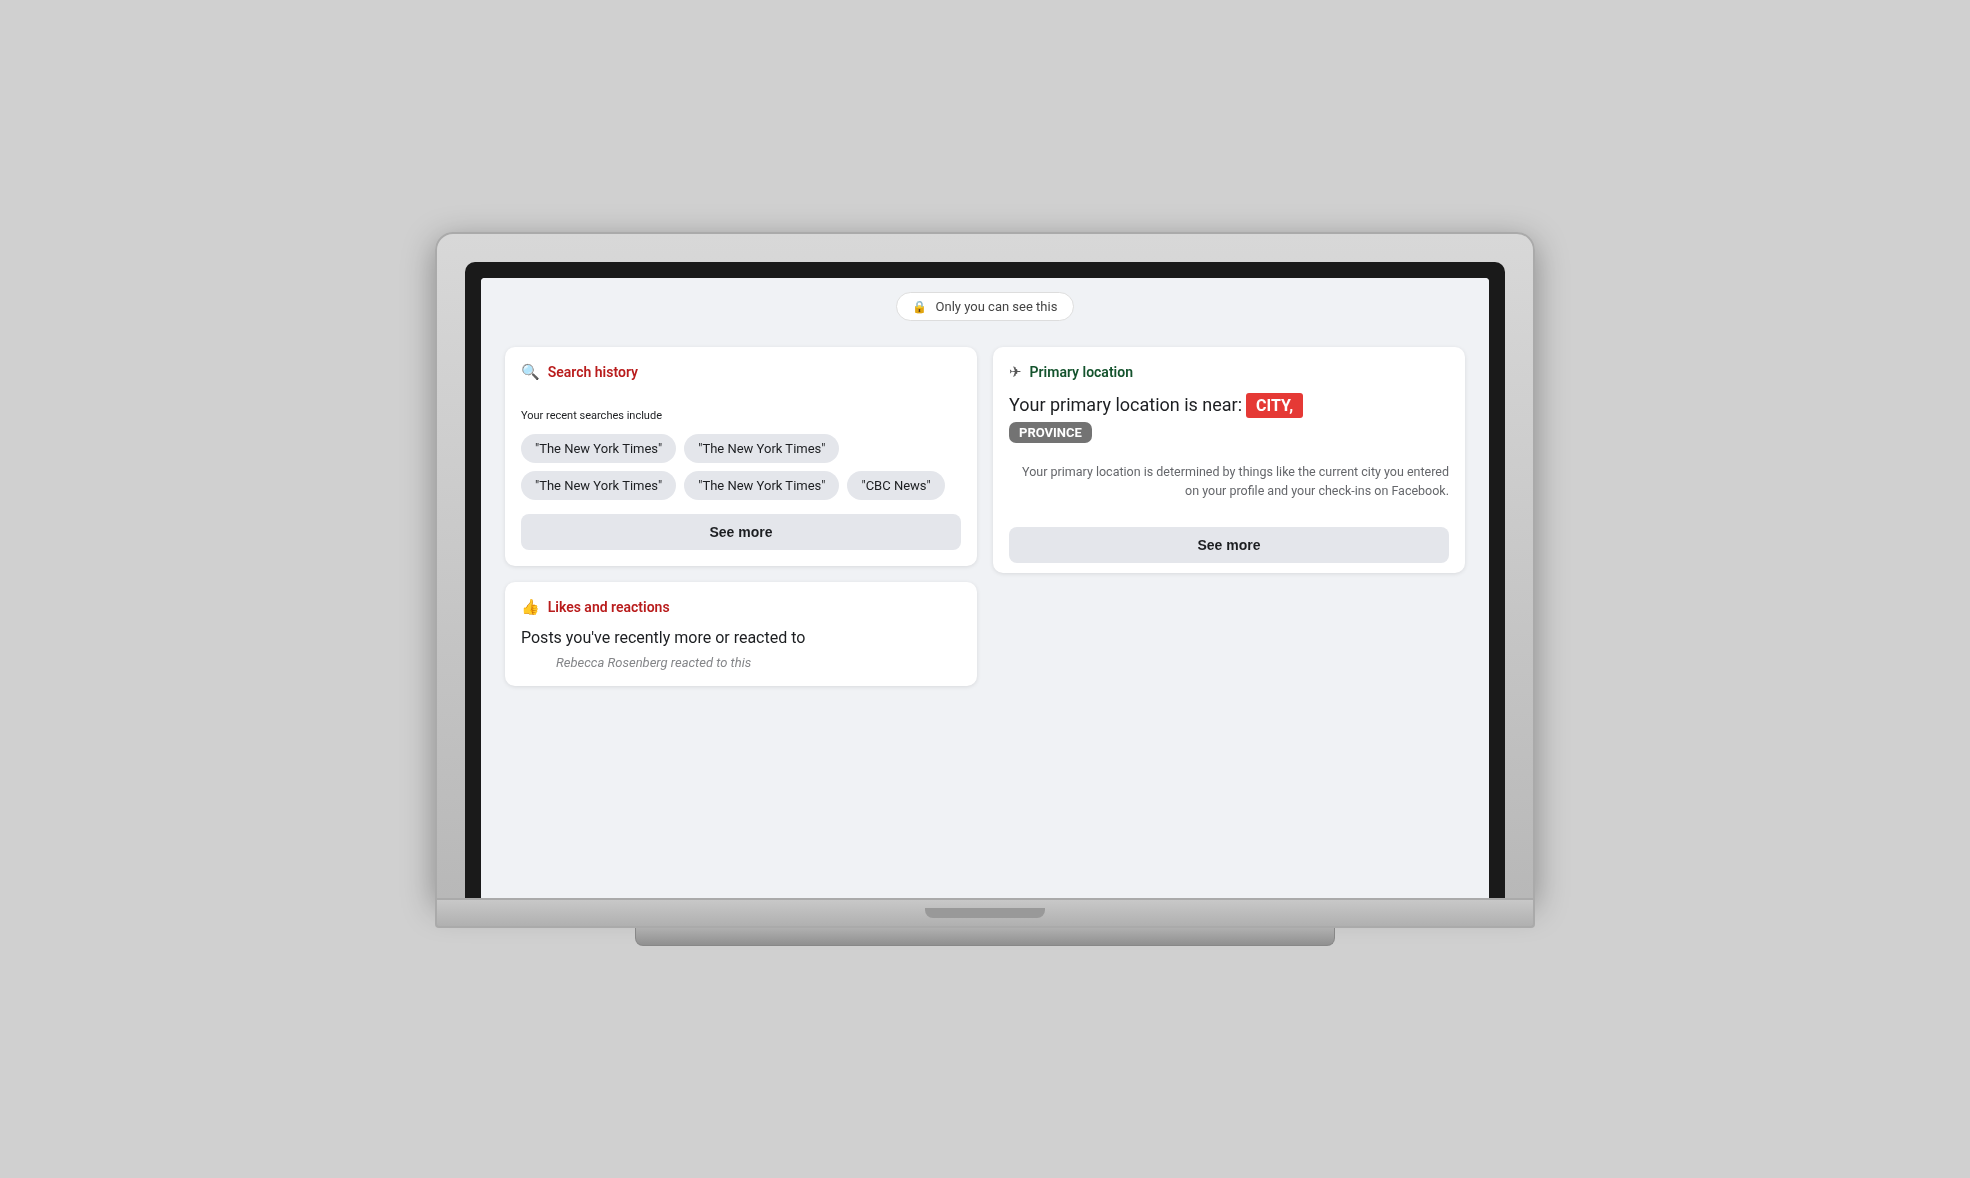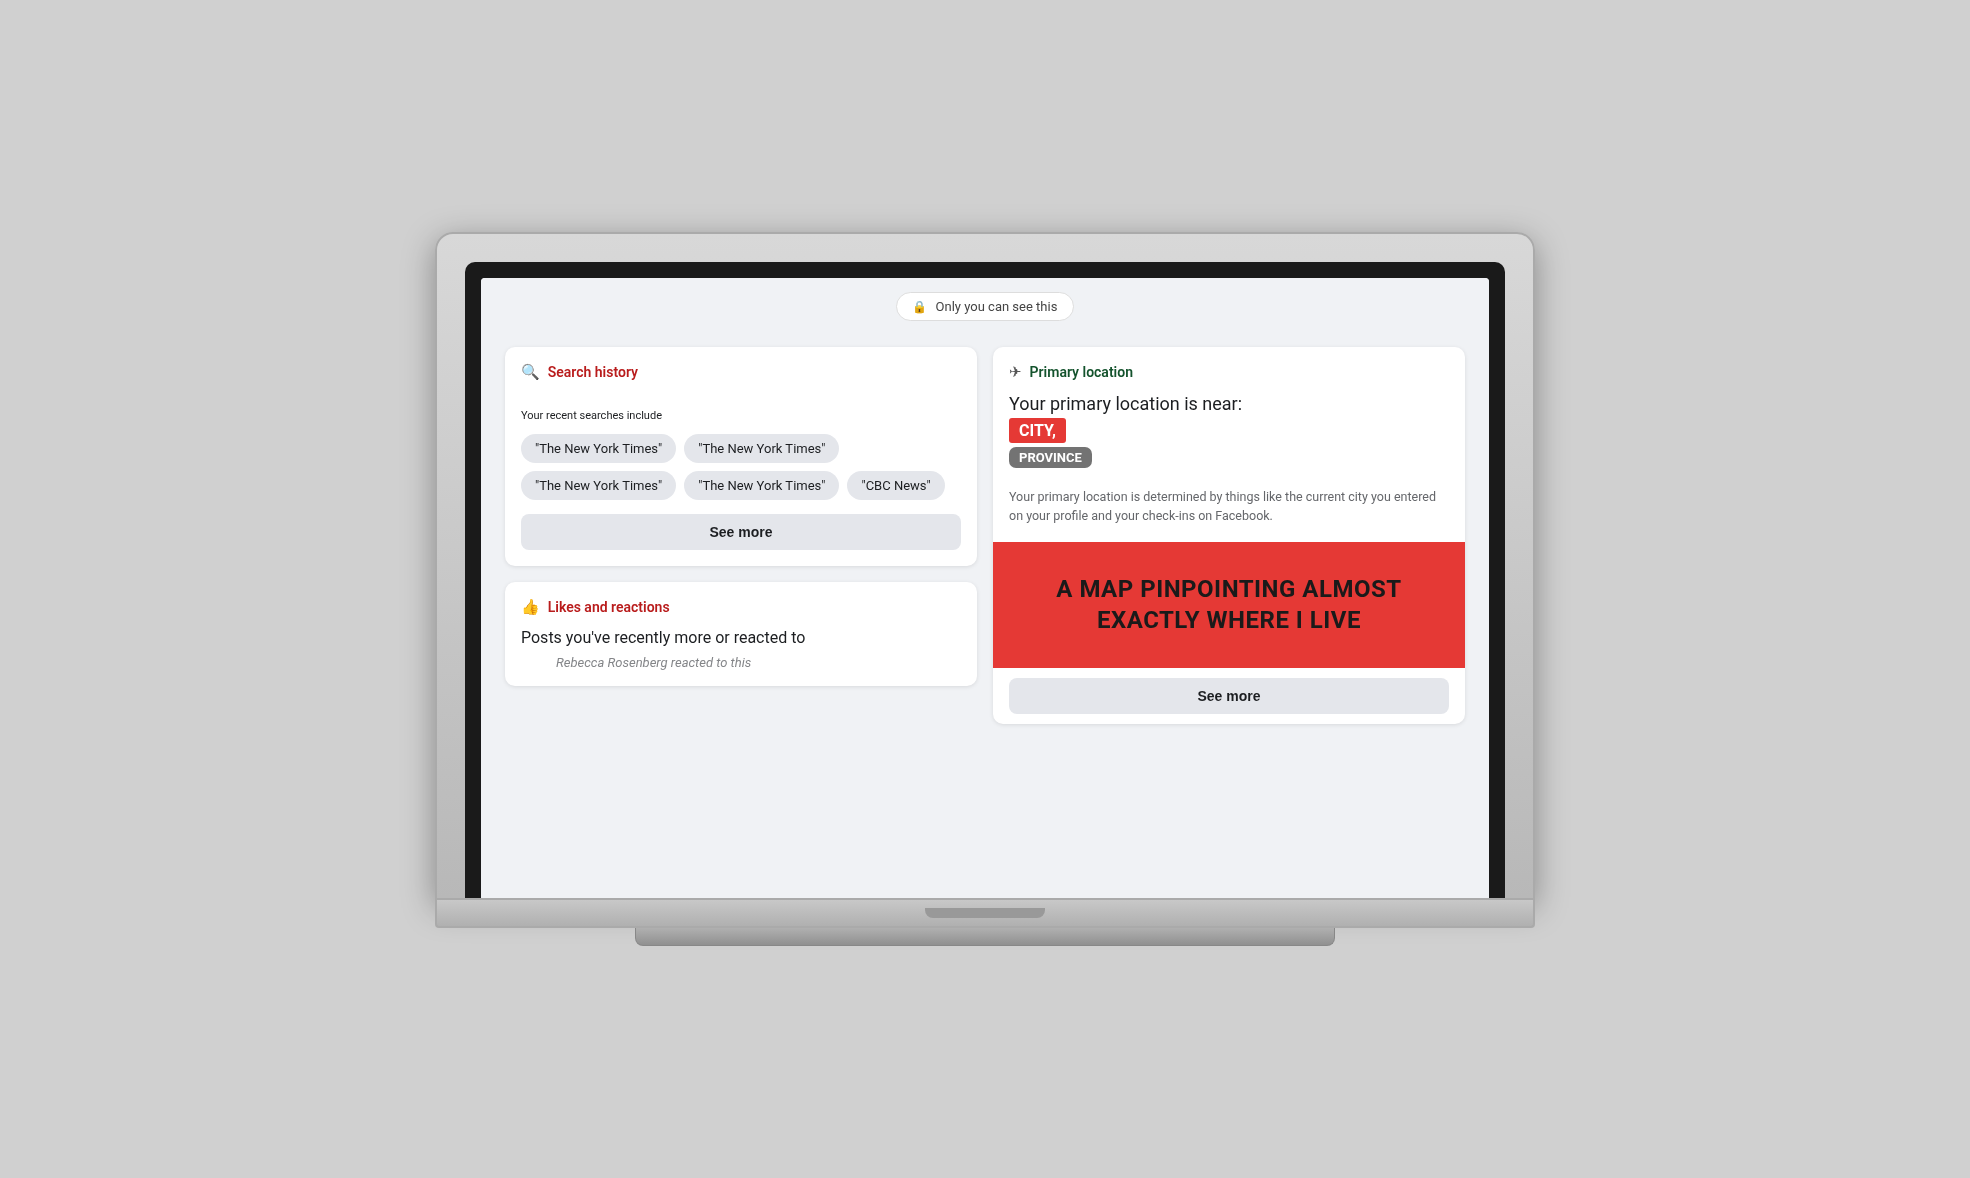--- a/index.html
+++ b/index.html
@@ -225,21 +225,20 @@
     }
 
     .location-near-text {
       font-size: 18px;
       color: #1c1e21;
       margin-bottom: 4px;
       display: flex;
       align-items: baseline;
       flex-wrap: wrap;
       gap: 4px;
-      flex-direction: column;
     }
 
     .city-badge {
       background: #e53935;
       color: #fff;
       font-size: 16px;
       font-weight: 700;
       padding: 3px 10px;
       border-radius: 3px;
       text-transform: uppercase;
@@ -255,20 +254,21 @@
       border-radius: 7px;
       text-transform: uppercase;
       margin-bottom: 10px;
     }
 
     .location-description {
       font-size: 12.5px;
       color: #65676b;
       line-height: 1.5;
       margin-bottom: 0;
+      text-align: right;
     }
 
     .map-placeholder {
       background: #e53935;
       display: flex;
       align-items: center;
       justify-content: center;
       padding: 32px 16px;
       text-align: center;
     }
@@ -354,23 +354,20 @@
                   <div class="location-near-text">
                     <span>Your primary location is near:</span>
                     <span class="city-badge">CITY,</span>
                   </div>
                   <div style="margin-bottom:10px;">
                     <span class="province-badge">PROVINCE</span>
                   </div>
                   <p class="location-description">Your primary location is determined by things like the current city you entered on your profile and your check-ins on Facebook.</p>
                 </div>
 
-                <div class="map-placeholder">
-                  <div class="map-text">A MAP PINPOINTING ALMOST EXACTLY WHERE I LIVE</div>
-                </div>
 
                 <div class="location-see-more">
                   <button class="see-more-btn-full">See more</button>
                 </div>
               </div>
             </div>
 
           </div>
         </div>
 

